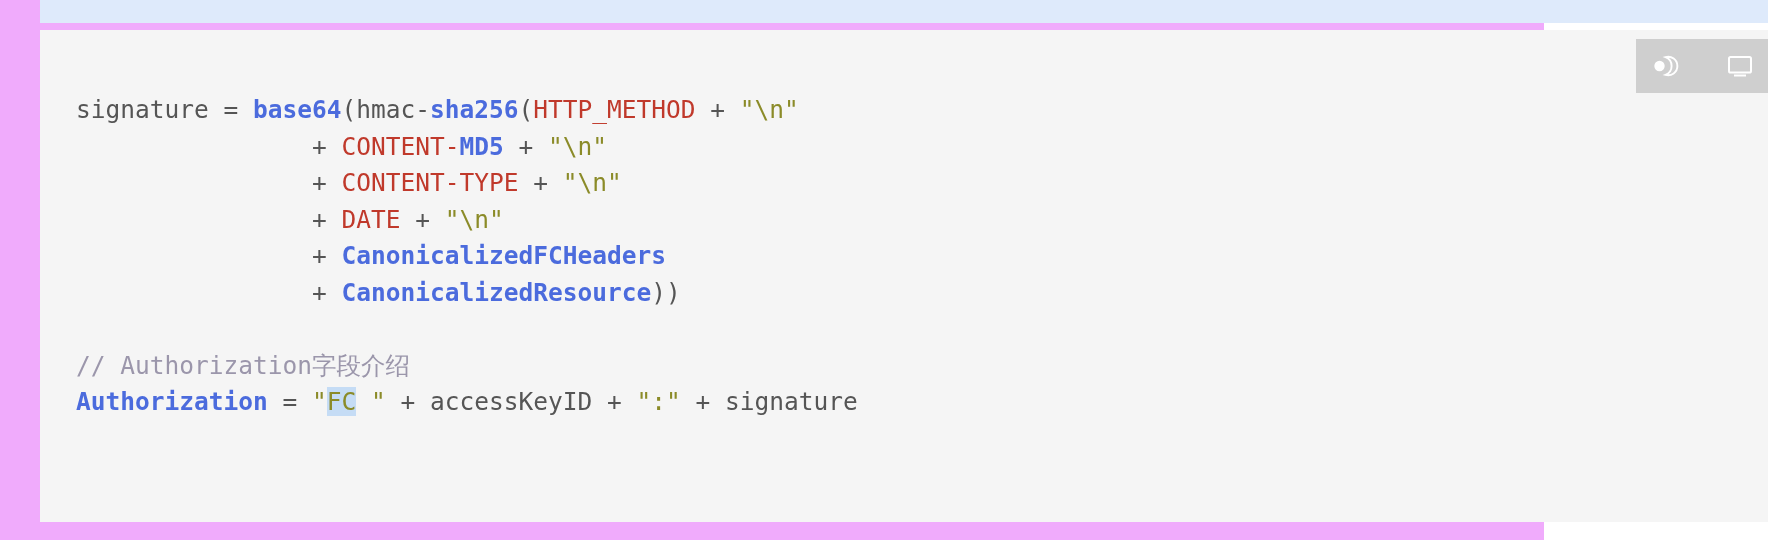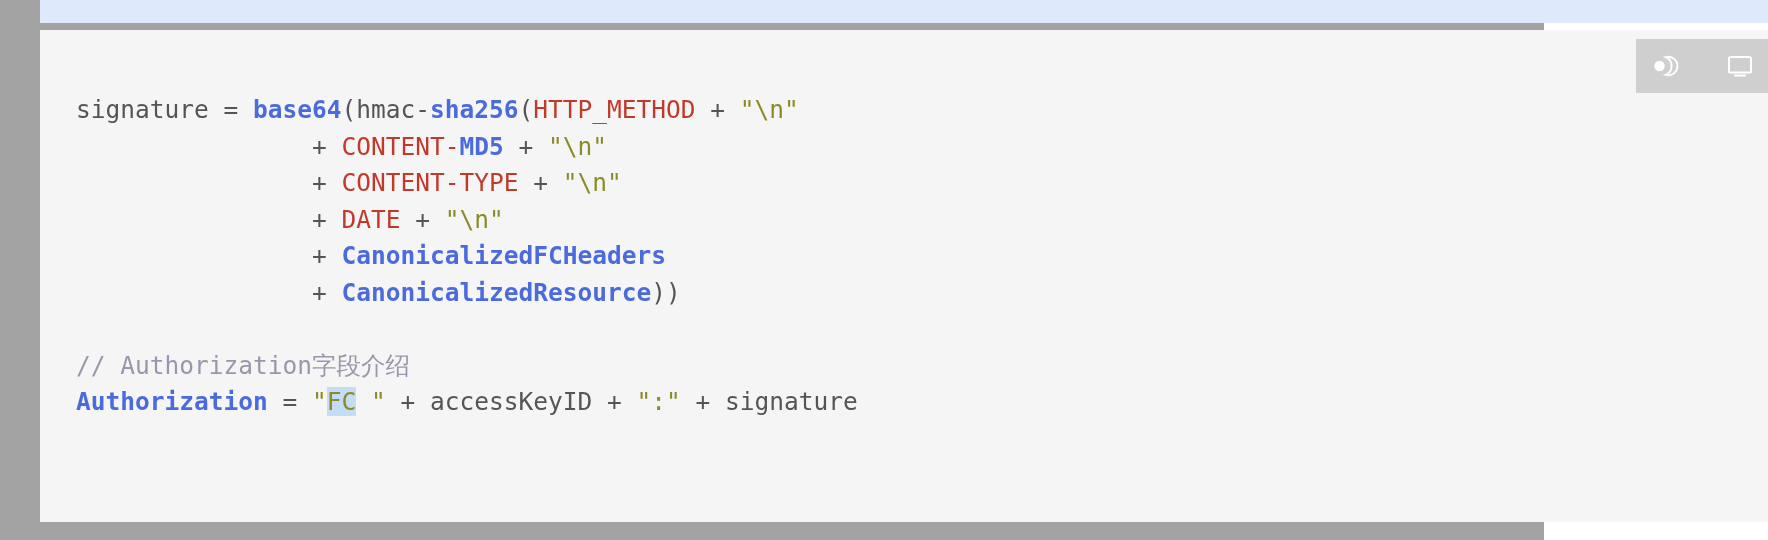--- a/index.html
+++ b/index.html
@@ -11,21 +11,21 @@
     width: 1768px;
     height: 540px;
     font-family: "Liberation Sans", sans-serif;
     overflow: hidden;
   }
 
   .page {
     position: relative;
     width: 1544px;
     height: 540px;
-    background: #a3a3a3;
+    background: #f0abfc;
   }
 
   
   .top-strip {
     position: absolute;
     left: 40px;
     top: 0px;
     width: 1728px;
     height: 23px;
     background: #deeafb;

